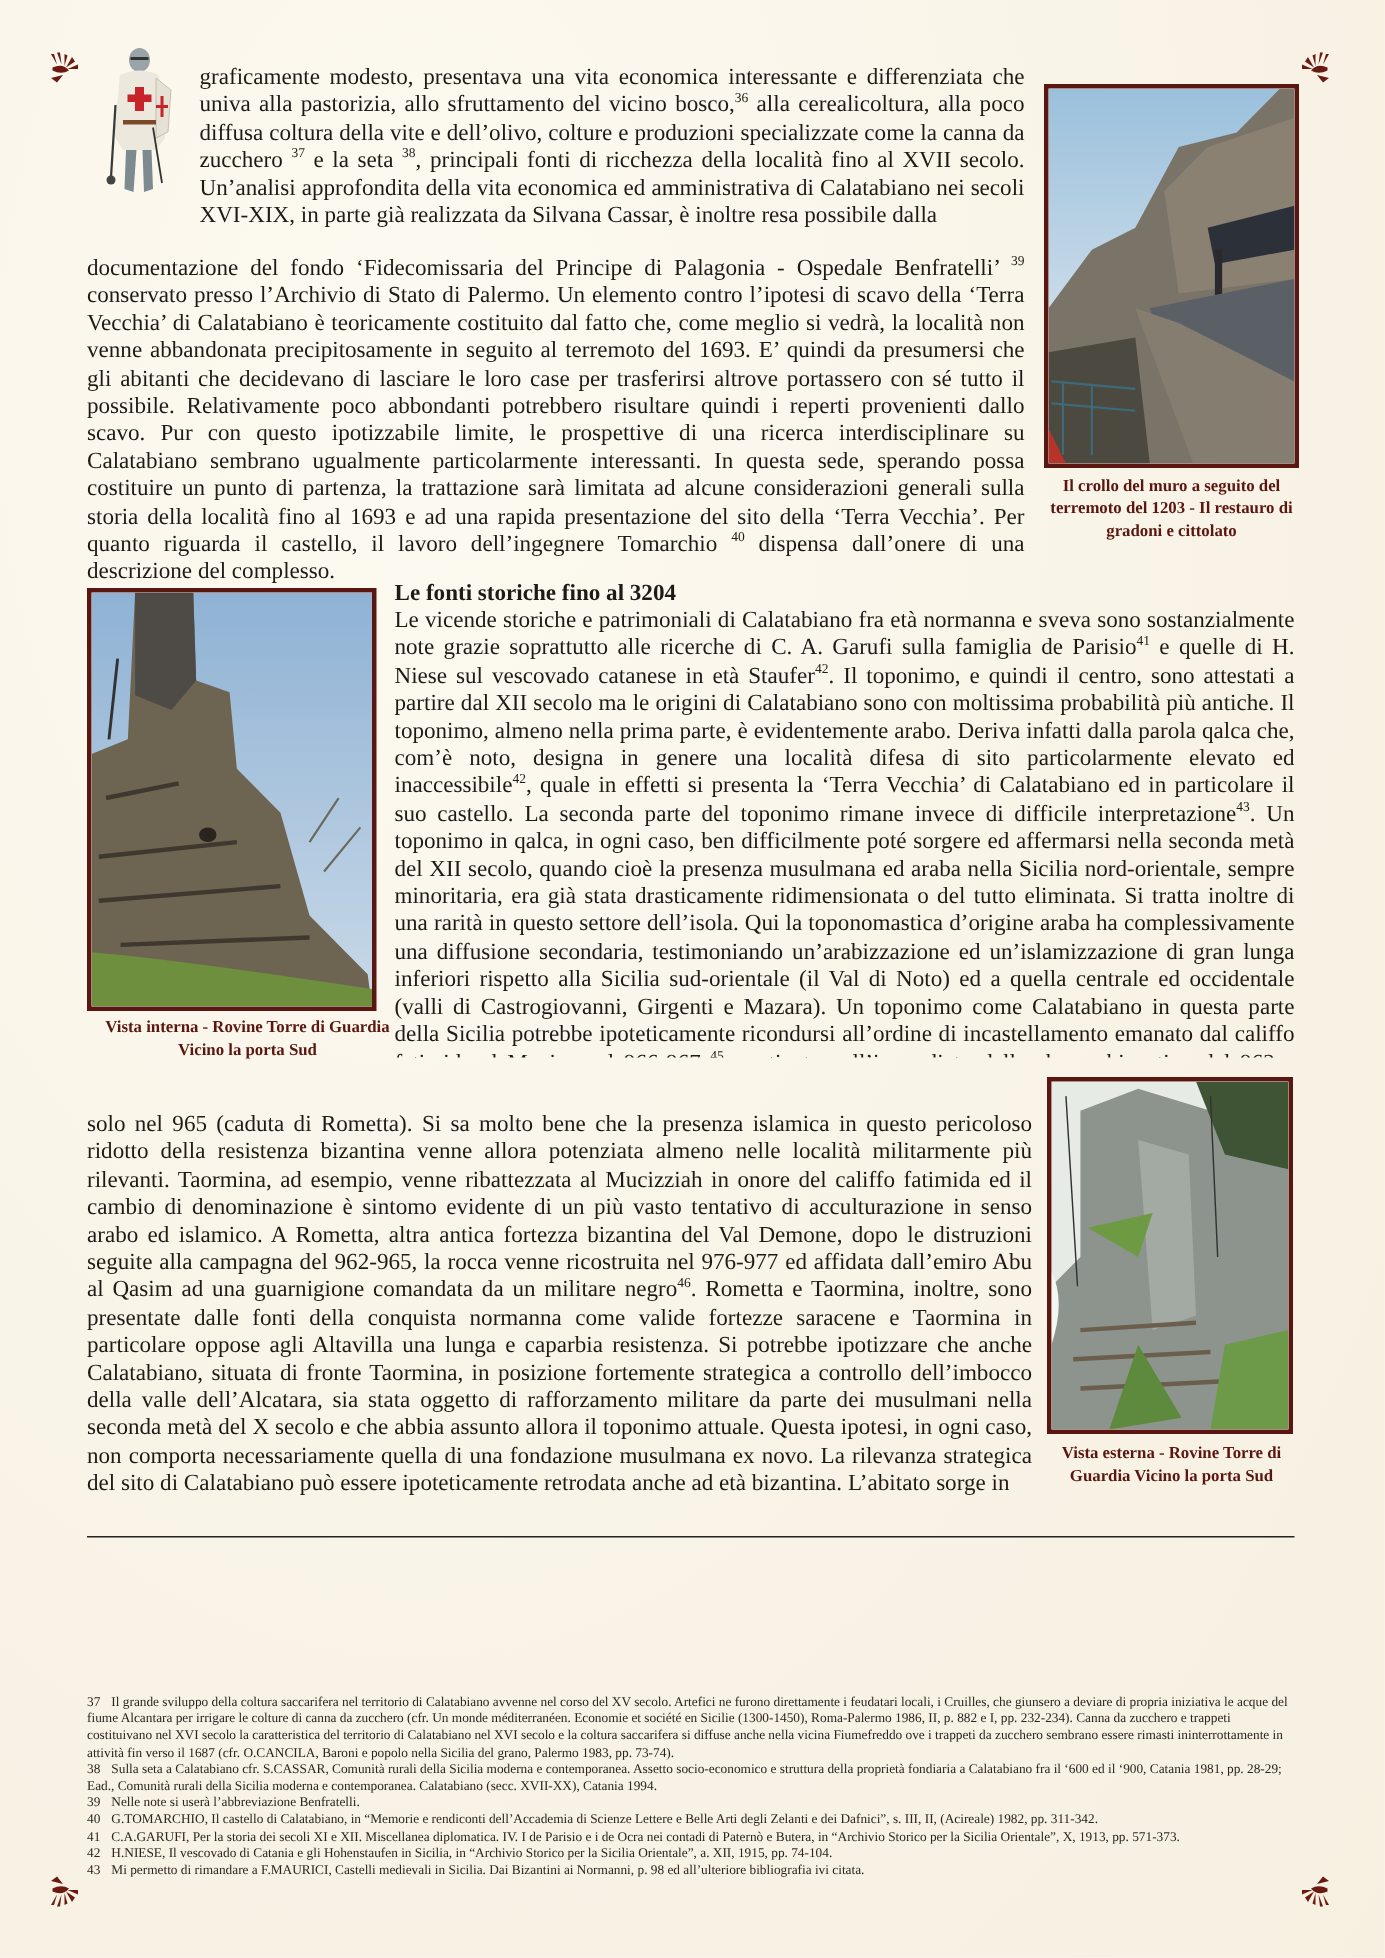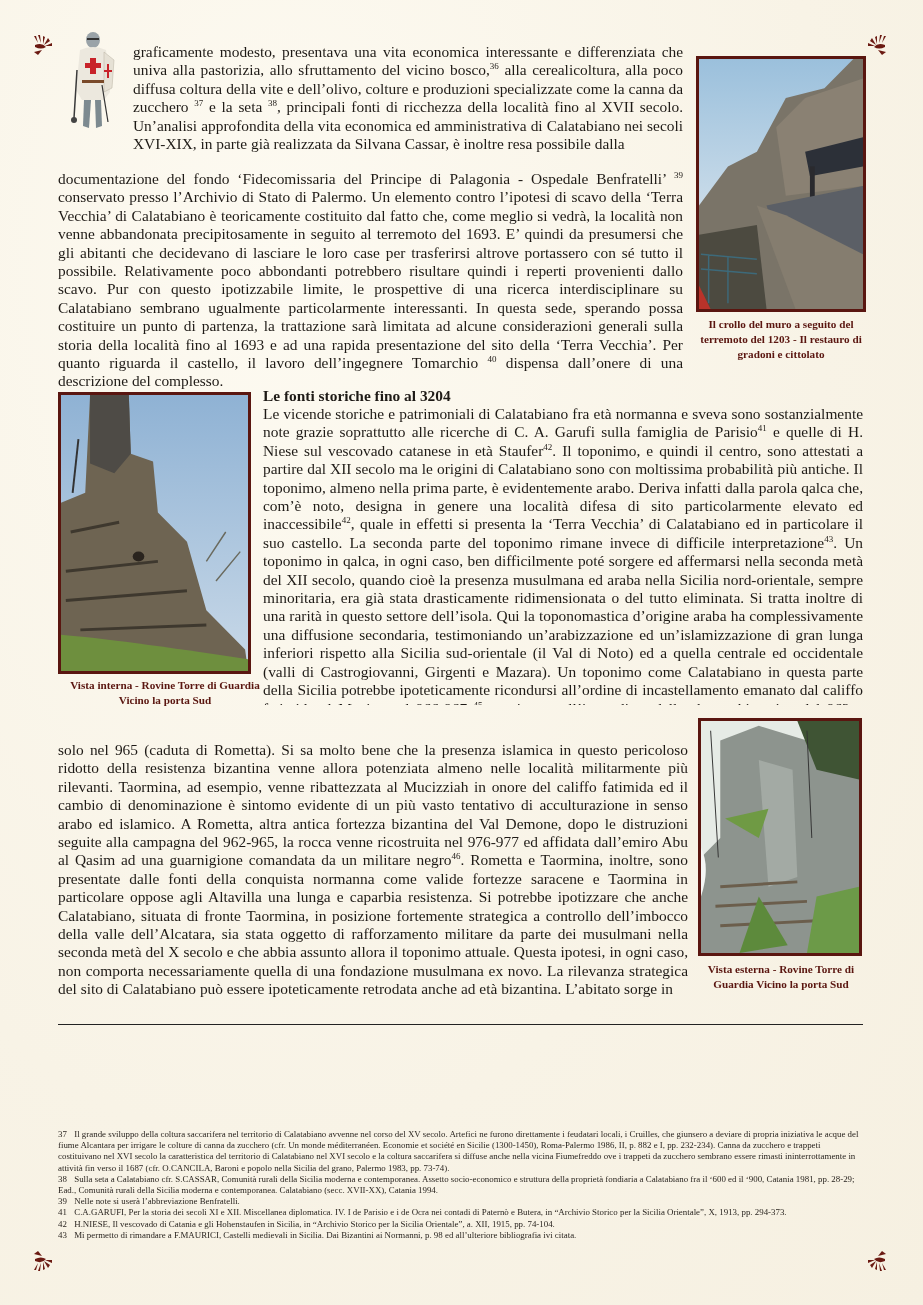--- a/index.html
+++ b/index.html
@@ -206,18 +206,19 @@
     <path d="M10 10 L18 140 M110 10 L115 120" stroke="#333" stroke-width="1"></path>
   </svg>
 </div>
 <div class="caption cap3">Vista esterna - Rovine Torre di Guardia Vicino la porta Sud</div>
 
 <div class="rule"></div>
 <div class="footnotes">
   <div><span class="fn-num">37</span> <span>Il grande sviluppo della coltura saccarifera nel territorio di Calatabiano avvenne nel corso del XV secolo. Artefici ne furono direttamente i feudatari locali, i Cruilles, che giunsero a deviare di propria iniziativa le acque del fiume Alcantara per irrigare le colture di canna da zucchero (cfr. Un monde méditerranéen. Economie et société en Sicilie (1300-1450), Roma-Palermo 1986, II, p. 882 e I, pp. 232-234). Canna da zucchero e trappeti costituivano nel XVI secolo la caratteristica del territorio di Calatabiano nel XVI secolo e la coltura saccarifera si diffuse anche nella vicina Fiumefreddo ove i trappeti da zucchero sembrano essere rimasti ininterrottamente in attività fin verso il 1687 (cfr. O.CANCILA, Baroni e popolo nella Sicilia del grano, Palermo 1983,  pp. 73-74).</span></div>
   <div><span class="fn-num">38</span> <span>Sulla seta a Calatabiano cfr. S.CASSAR, Comunità rurali della Sicilia moderna e contemporanea. Assetto socio-economico e struttura della proprietà fondiaria a Calatabiano fra il ‘600 ed il ‘900, Catania 1981, pp. 28-29; Ead., Comunità rurali della Sicilia moderna e contemporanea. Calatabiano (secc. XVII-XX), Catania 1994.</span></div>
   <div><span class="fn-num">39</span> <span>Nelle note si userà l’abbreviazione Benfratelli.</span></div>
-  <div><span class="fn-num">41</span> <span>C.A.GARUFI, Per la storia dei secoli XI e XII. Miscellanea diplomatica. IV. I de Parisio e i de Ocra nei contadi di Paternò e Butera, in “Archivio Storico per la Sicilia Orientale”, X, 1913, pp. 294-373.</span></div>
+  <div><span class="fn-num">40</span> <span>G.TOMARCHIO, Il castello di Calatabiano, in “Memorie e rendiconti dell’Accademia di Scienze Lettere e Belle Arti degli Zelanti e dei Dafnici”, s. III, II, (Acireale) 1982, pp. 311-342.</span></div>
+  <div><span class="fn-num">41</span> <span>C.A.GARUFI, Per la storia dei secoli XI e XII. Miscellanea diplomatica. IV. I de Parisio e i de Ocra nei contadi di Paternò e Butera, in “Archivio Storico per la Sicilia Orientale”, X, 1913, pp. 571-373.</span></div>
   <div><span class="fn-num">42</span> <span>H.NIESE, Il vescovado di Catania e gli Hohenstaufen in Sicilia, in “Archivio Storico per la Sicilia Orientale”, a. XII, 1915, pp. 74-104.</span></div>
   <div><span class="fn-num">43</span> <span>Mi permetto di rimandare a F.MAURICI, Castelli medievali in Sicilia. Dai Bizantini ai Normanni, p. 98 ed all’ulteriore bibliografia ivi citata.</span></div>
 </div>
 
 <div class="page-num">68</div>
 
 </body></html>

